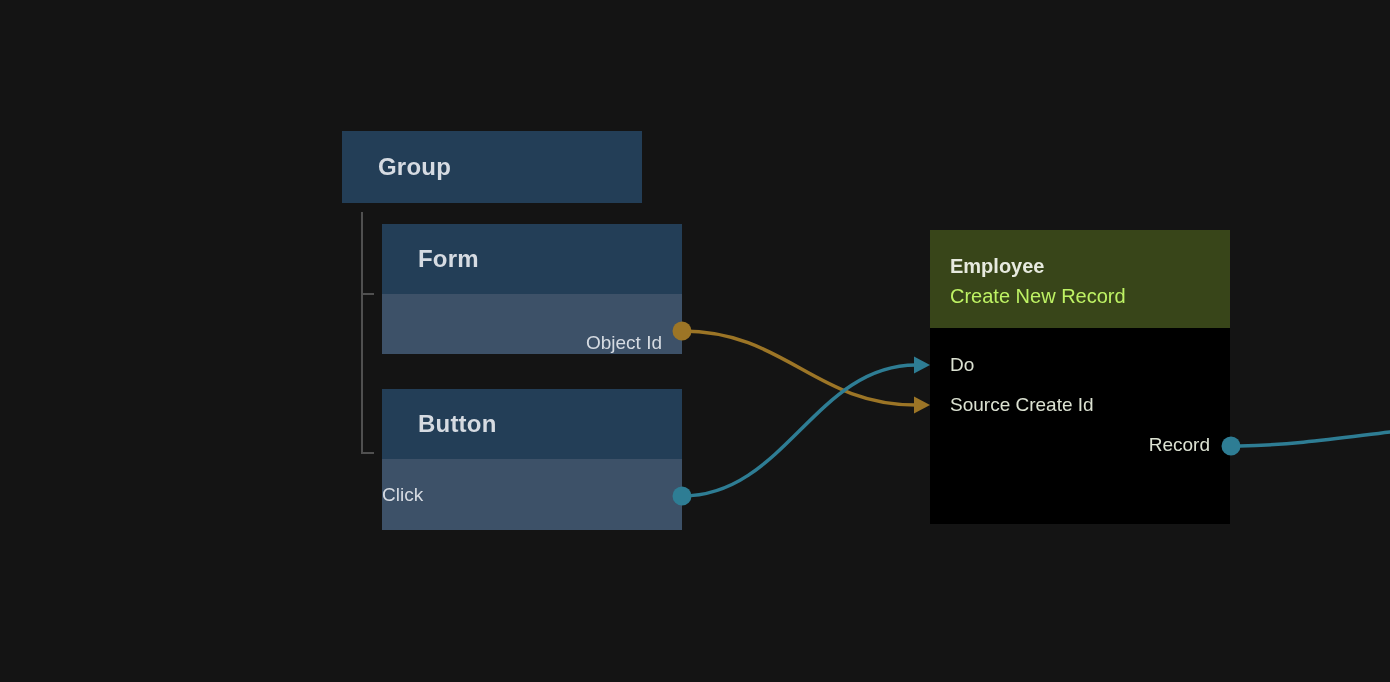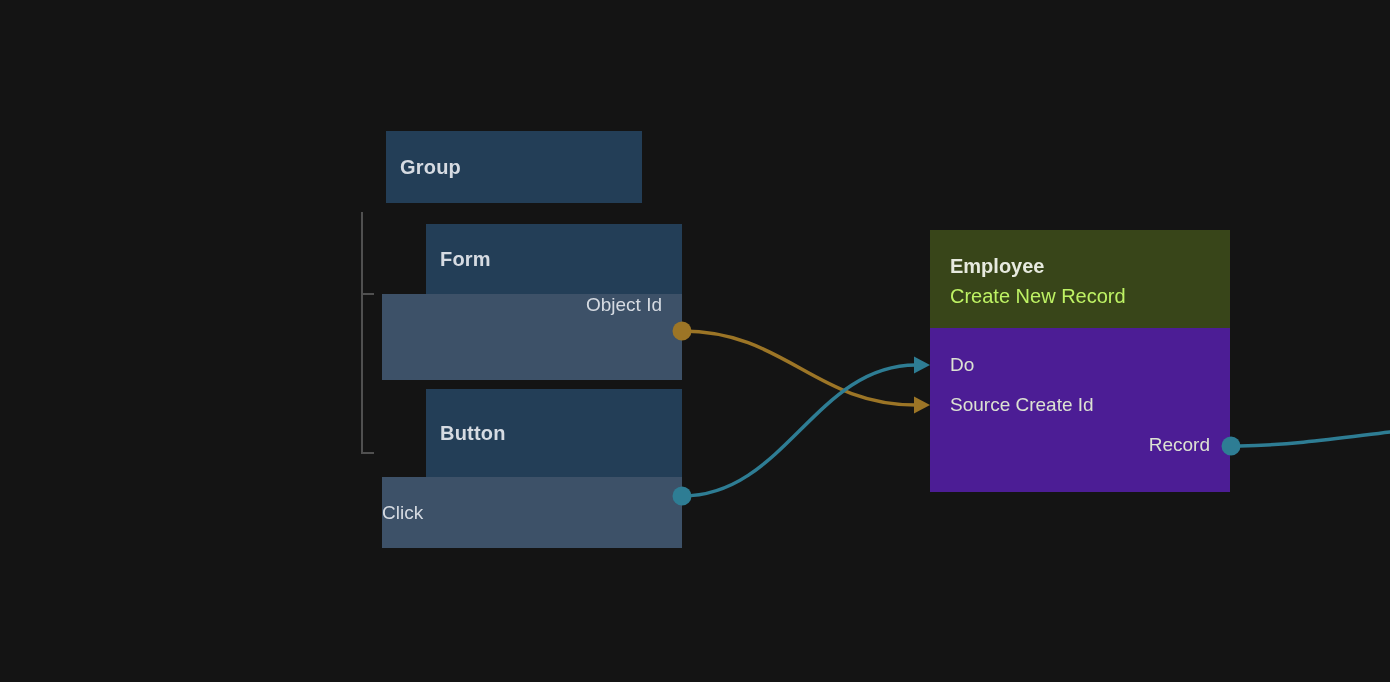--- a/index.html
+++ b/index.html
@@ -18,51 +18,50 @@
   
   .tl{position:absolute;background:#505050;}
   .tl-v{left:361px;top:212px;width:2px;height:242px;}
   .tl-t1{left:361px;top:293px;width:13px;height:2px;}
   .tl-t2{left:361px;top:452px;width:13px;height:2px;}
 
   
   .node{position:absolute;width:300px;}
   .hdr{
     display:flex;align-items:center;
-    padding:0 14px;box-sizing:border-box;
-    font-size:20px;font-weight:700;color:#D6DBE2;
+    padding:0 36px;box-sizing:border-box;
+    font-size:24px;font-weight:700;color:#D6DBE2;
     letter-spacing:.2px;
-    margin-left:44px;
   }
   .blue .hdr{background:#233E57;}
   .blue .body{background:#3D5168;}
   .body{box-sizing:border-box;}
 
   .node-group{left:342px;top:131px;}
   .node-group .hdr{height:72px;}
 
   .node-form{left:382px;top:224px;}
   .node-form .hdr{height:70px;align-items:center;}
-  .node-form .body{height:86px;display:flex;align-items:flex-start;justify-content:flex-end;padding-right:20px;padding-left:16px;}
+  .node-form .body{height:60px;display:flex;align-items:flex-end;justify-content:flex-end;padding-right:20px;padding-left:16px;}
 
   .node-button{left:382px;top:389px;}
-  .node-button .hdr{height:88px;}
+  .node-button .hdr{height:70px;}
   .node-button .body{height:71px;display:flex;align-items:center;justify-content:flex-start;padding-right:20px;}
 
   .port-label{font-size:19px;font-weight:400;color:#D6DBE2;}
 
   .node-employee{left:930px;top:230px;}
   .node-employee .hdr-green{
     background:#384519;height:98px;box-sizing:border-box;
     padding:22px 4px 0 20px;
   }
   .node-employee .title{font-size:20px;font-weight:700;color:#E7EADF;line-height:29px;}
   .node-employee .subtitle{font-size:20px;font-weight:400;color:#bef264;line-height:30px;}
   .node-employee .body-green{
-    background:#4c1d95;height:164px;box-sizing:border-box;
+    background:#000000;height:196px;box-sizing:border-box;
     padding:17px 20px 0 20px;display:flex;flex-direction:column;
   }
   .erow{height:40px;display:flex;align-items:center;}
   .erow.out{justify-content:flex-end;}
   .green-label{font-size:19px;font-weight:400;color:#DCE2D2;}
 </style>
 </head>
 <body>
 
 <div class="canvas">

